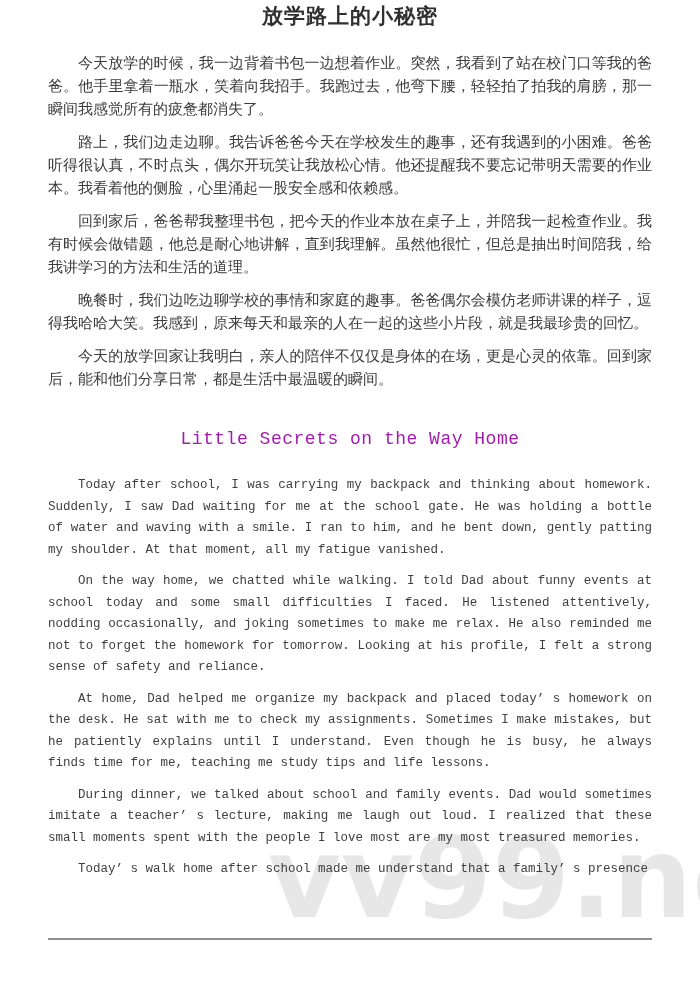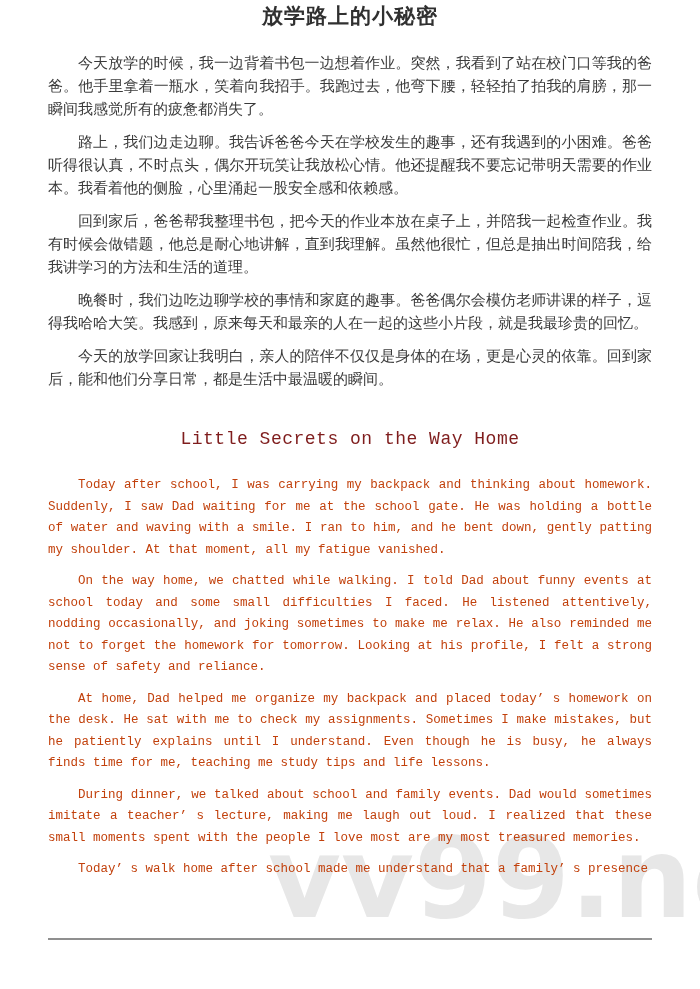--- a/index.html
+++ b/index.html
@@ -48,30 +48,30 @@
     font-family: "DejaVu Serif", serif;
   }
   .cn.first { margin-top: 20px; }
 
   .en-title {
     margin: 34px 0 0 0;
     text-align: center;
     font-size: 18px;
     line-height: 28px;
     font-weight: normal;
-    color: #7f1d1d;
+    color: #a21caf;
     letter-spacing: 0.5px;
     font-family: "Liberation Mono", "DejaVu Sans Mono", monospace;
   }
 
   .en {
     margin: 0 48px 10px 48px;
     font-size: 12.5px;
     line-height: 21.5px;
-    color: #c2410c;
+    color: #404040;
     text-align: justify;
     text-indent: 30px;
     letter-spacing: 0px;
     font-family: "Liberation Mono", "DejaVu Sans Mono", monospace;
   }
   .en.first { margin-top: 22px; }
   .en.last { white-space: nowrap; overflow: hidden; margin-bottom: 0; }
 
   .footer {
     position: absolute;

